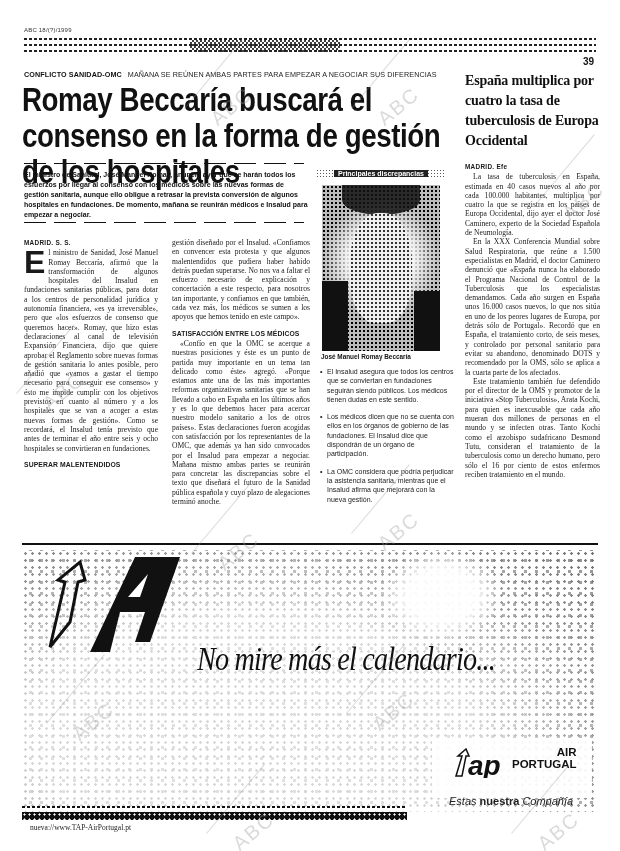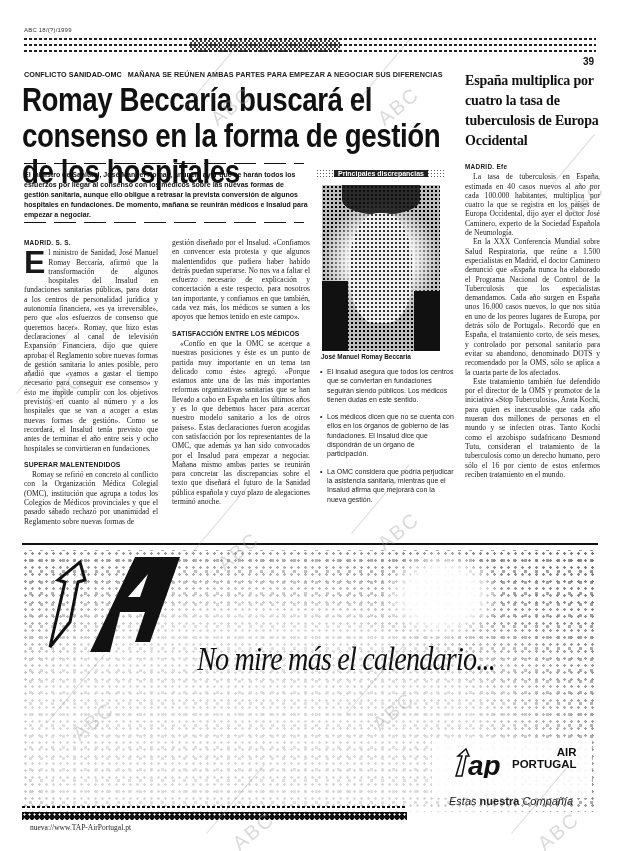--- a/index.html
+++ b/index.html
@@ -15,21 +15,21 @@
     background: repeating-linear-gradient(90deg, #222 0 3px, transparent 3px 5px); }
   .checker { left: 190px; top: 40px; width: 150px; height: 12px;
     background-image:
       linear-gradient(45deg, #222 25%, transparent 25%, transparent 75%, #222 75%),
       linear-gradient(45deg, #222 25%, transparent 25%, transparent 75%, #222 75%);
     background-size: 4px 4px; background-position: 0 0, 2px 2px; opacity: .85; }
 
   
   .kicker { left: 24px; top: 70px; width: 430px; font-family: "Liberation Sans", sans-serif; font-size: 7.2px; font-weight: bold; letter-spacing: 0.1px; white-space: nowrap; }
   .kicker .k1 { font-weight: 900; margin-right: 6px; text-align: right; }
-  .kicker .k2 { font-weight: bold; color: #222; }
+  .kicker .k2 { font-weight: normal; color: #222; }
   .headline { left: 22px; top: 82px; width: 430px; font-family: "Liberation Sans", sans-serif; font-weight: bold; font-size: 33px; line-height: 36px; letter-spacing: -0.5px; transform: scaleX(0.84); transform-origin: left top; width: 512px; }
 
   .side-headline { left: 465px; top: 71px; width: 135px; font-family: "Liberation Serif", serif; font-weight: bold; font-size: 14px; line-height: 20px; letter-spacing: -0.2px; }
 
   
   .lead-rule { left: 24px; width: 280px; height: 1px; background: repeating-linear-gradient(90deg, #111 0 22px, transparent 22px 30px); }
   .lead { left: 24px; top: 170px; width: 284px; font-family: "Liberation Sans", sans-serif; font-weight: bold; font-size: 7px; line-height: 10px; color: #111; text-align: left; }
 
   
   .col { font-family: "Liberation Serif", serif; font-size: 7.6px; line-height: 9.3px; text-align: justify; color: #1a1a1a; }
@@ -106,21 +106,20 @@
 <h1 class="abs headline">Romay Beccaría buscará el consenso en la forma de gestión de los hospitales</h1>
 
 <div class="abs lead-rule" style="top:163px"></div>
 <p class="abs lead">El ministro de Sanidad, José Manuel Romay, anunció ayer que se harán todos los esfuerzos por llegar al consenso con los médicos sobre las nuevas formas de gestión sanitaria, aunque ello obligue a retrasar la prevista conversión de algunos hospitales en fundaciones. De momento, mañana se reunirán médicos e Insalud para empezar a negociar.</p>
 <div class="abs lead-rule" style="top:222px"></div>
 
 <div class="abs col col1">
   <div class="byline">MADRID. S. S.</div>
   <p><span class="dropcap">E</span><span>l ministro de Sanidad, José Manuel Romay Beccaría, afirmó que la transformación de algunos hospitales del Insalud en fundaciones sanitarias públicas, para dotar a los centros de personalidad jurídica y autonomía financiera, «es ya irreversible», pero que «los esfuerzos de consenso que queremos hacer». Romay, que hizo estas declaraciones al canal de televisión Expansión Financiera, dijo que quiere aprobar el Reglamento sobre nuevas formas de gestión sanitaria lo antes posible, pero añadió que «vamos a gastar el tiempo necesario para conseguir ese consenso» y ésto me impide cumplir con los objetivos previstos en cuanto al número y a los hospitales que se van a acoger a estas nuevas formas de gestión». Como se recordará, el Insalud tenía previsto que antes de terminar el año entre seis y ocho hospitales se convirtieran en fundaciones.</span></p>
   <div class="subhead">SUPERAR MALENTENDIDOS</div>
-  <p class="para">Romay se refirió en concreto al conflicto con la Organización Médica Colegial (OMC), institución que agrupa a todos los Colegios de Médicos provinciales y que el pasado sábado rechazó por unanimidad el Reglamento sobre nuevas formas de</p>
 </div>
 
 <div class="abs col col2">
   <p>gestión diseñado por el Insalud. «Confiamos en convencer esta protesta y que algunos malentendidos que pudiera haber habido detrás puedan superarse. No nos va a faltar el esfuerzo necesario de explicación y concertación a este respecto, para nosotros tan importante, y confiamos en que también, cada vez más, los médicos se sumen a los apoyos que hemos tenido en este campo».</p>
   <div class="subhead">SATISFACCIÓN ENTRE LOS MÉDICOS</div>
   <p class="para">«Confío en que la OMC se acerque a nuestras posiciones y éste es un punto de partida muy importante en un tema tan delicado como éste» agregó. «Porque estamos ante una de las más importantes reformas organizativas sanitarias que se han llevado a cabo en España en los últimos años y es lo que debemos hacer para acercar nuestro modelo sanitario a los de otros países». Estas declaraciones fueron acogidas con satisfacción por los representantes de la OMC, que además ya han sido convocados por el Insalud para empezar a negociar. Mañana mismo ambas partes se reunirán para concretar las discrepancias sobre el texto que diseñará el futuro de la Sanidad pública española y cuyo plazo de alegaciones terminó anoche.</p>
 </div>
 
 <div class="abs sb-title"><span>Principales discrepancias</span></div>
 <div class="abs photo">

